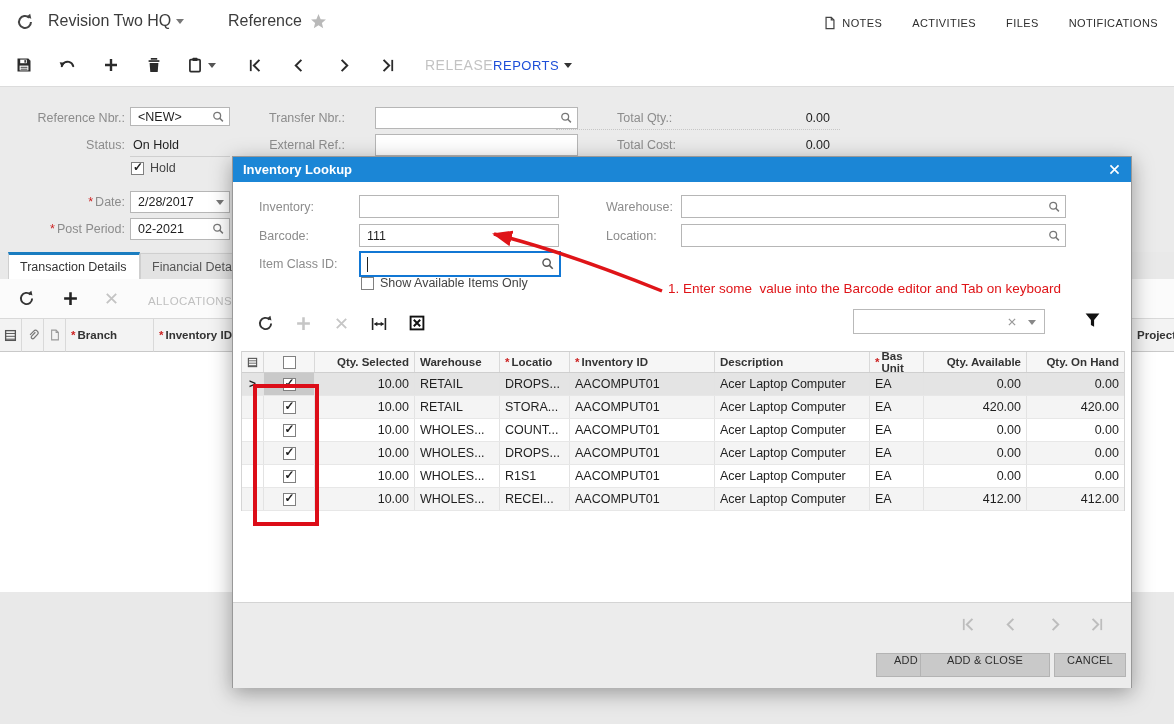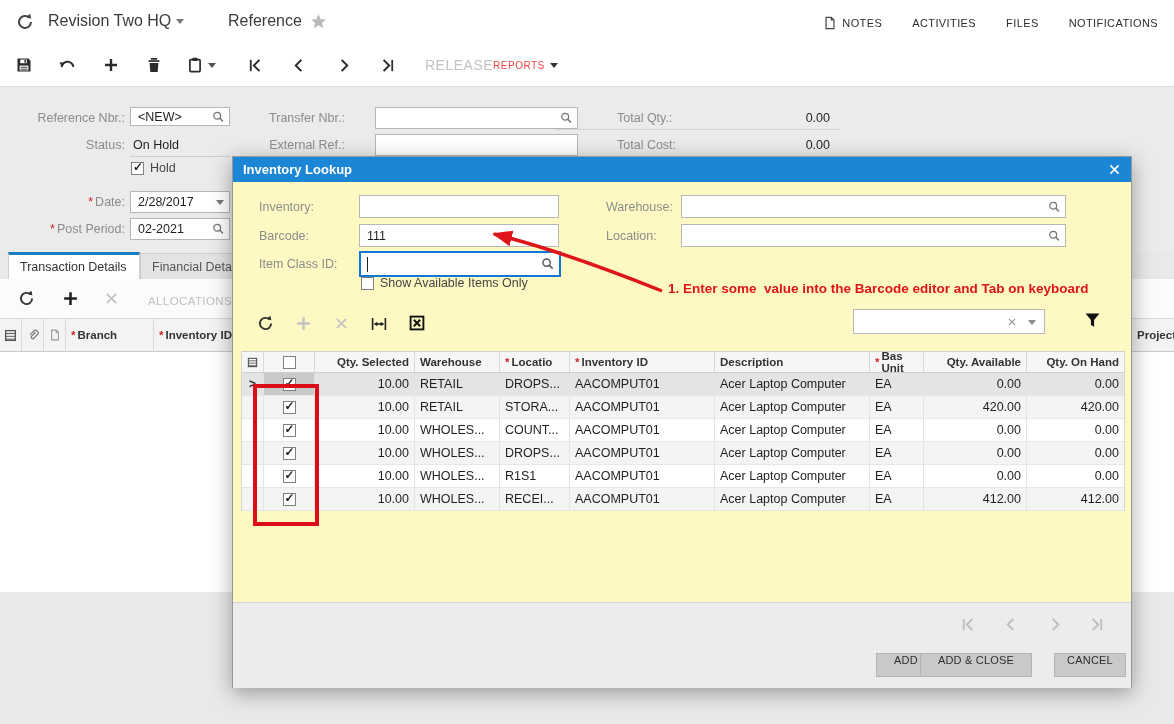--- a/index.html
+++ b/index.html
@@ -208,21 +208,21 @@
       <svg class="ic" width="15" height="15">
         <use href="#sym-chev-right"></use>
       </svg>
     </span>
   <span class="tbtn" style="margin-right:30px">
       <svg class="ic" width="15" height="15">
         <use href="#sym-last"></use>
       </svg>
     </span>
   <span style="font-size:14px;letter-spacing:.5px;color:#c3c3c3;">RELEASE</span>
-  <span class="tbtn" style="font-size:10px;letter-spacing:.5px;color:#ef4444">
+  <span class="tbtn" style="font-size:13px;letter-spacing:.5px;color:#1d4ed8">
       <span>REPORTS</span>
       <span class="tri-down" style="border-top-color:#333"></span>
     </span>
 </div>
 
 <div class="abs" style="left:0;top:86px;width:1174px;height:166px;background:#ebebeb;border-top:1px solid #dcdcdc"></div>
 
 <span class="lbl lbl-r" style="left:0;top:111px;width:125px">Reference Nbr.:</span>
 <div class="box" style="left:130px;top:107px;width:100px;height:19px">
   <span>&lt;NEW&gt;</span>
@@ -321,21 +321,21 @@
 <div class="mh-cell mh-text" style="left:154px;width:90px">
     <span class="req">*</span>
     <span>Inventory ID</span>
   </div>
 <div class="mh-cell mh-text" style="left:1132px;width:42px;border-right:none">
     <span>Project</span>
   </div>
 
 <div class="abs" style="left:0;top:352px;width:1174px;height:240px;background:#fff"></div>
 
-<div class="abs" style="left:232px;top:156px;width:900px;height:532px;background:#fef9c3;border:1px solid #989898;box-shadow:0 5px 20px rgba(0,0,0,.35);z-index:50">
+<div class="abs" style="left:232px;top:156px;width:900px;height:532px;background:#ffffff;border:1px solid #989898;box-shadow:0 5px 20px rgba(0,0,0,.35);z-index:50">
 
   <div class="abs" style="left:0;top:0;width:898px;height:25px;background:#1b86d6;display:flex;align-items:center;padding:0 10px">
     <span style="color:#fff;font-size:13px;font-weight:700">Inventory Lookup</span>
     <span style="margin-left:auto;color:#fff">
         <svg class="ic" width="13" height="13">
           <use href="#sym-x"></use>
         </svg>
       </span>
   </div>
 
@@ -569,30 +569,30 @@
         </svg>
       </span>
     <span class="abs" style="left:856px;top:14px;color:#bdbdbd">
         <svg class="ic" width="15" height="15">
           <use href="#sym-last"></use>
         </svg>
       </span>
     <div class="btn" style="left:643px;top:50px;width:60px">
         <span>ADD</span>
       </div>
-    <div class="btn" style="left:687px;top:50px;width:112px">
+    <div class="btn" style="left:687px;top:50px;width:130px">
         <span>ADD &amp; CLOSE</span>
       </div>
     <div class="btn" style="left:821px;top:50px;width:72px">
         <span>CANCEL</span>
       </div>
   </div>
 </div>
 
-<div class="abs" style="left:668px;top:281px;color:#df1418;font-size:13.5px;font-weight:700;white-space:pre;z-index:60">1. Enter some  value into the Barcode editor and Tab on keyboard</div>
+<div class="abs" style="left:668px;top:281px;color:#df1418;font-size:13.5px;font-weight:400;white-space:pre;z-index:60">1. Enter some  value into the Barcode editor and Tab on keyboard</div>
 <svg class="abs" width="1174" height="724" style="left:0;top:0;z-index:70;pointer-events:none">
   <defs>
     <marker id="arrowhead" markerUnits="userSpaceOnUse" markerWidth="20" markerHeight="16" refX="18" refY="8" orient="auto">
       <polygon points="0,0 20,8 0,16" fill="#df1418"></polygon>
     </marker>
   </defs>
   <path d="M662 291 Q 565 252 494 234" stroke="#df1418" stroke-width="3.5" fill="none" marker-end="url(#arrowhead)"></path>
 </svg>
 
 </body></html>

